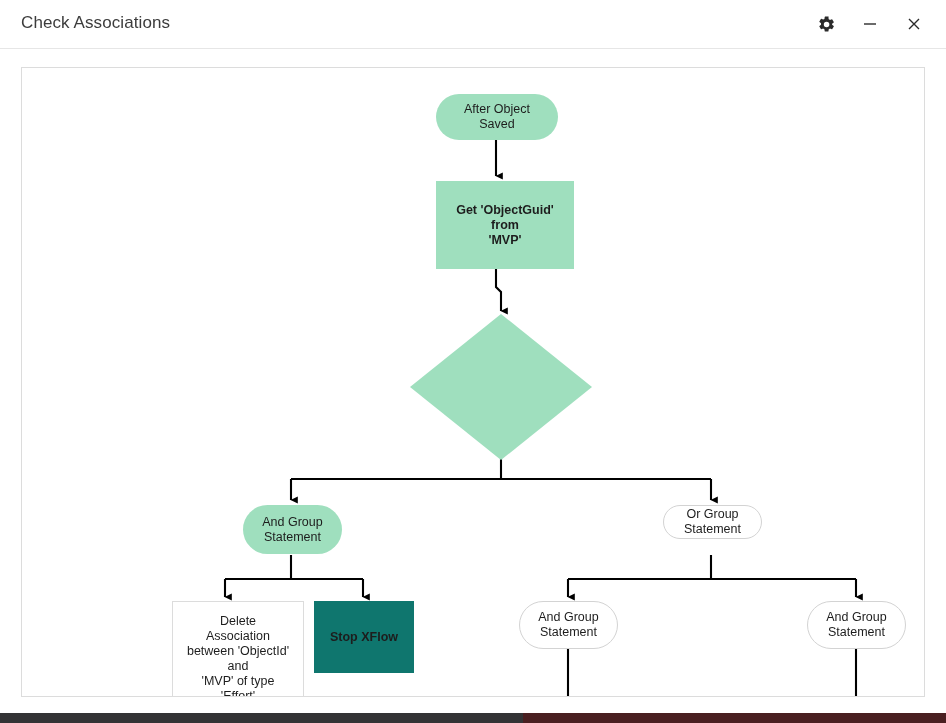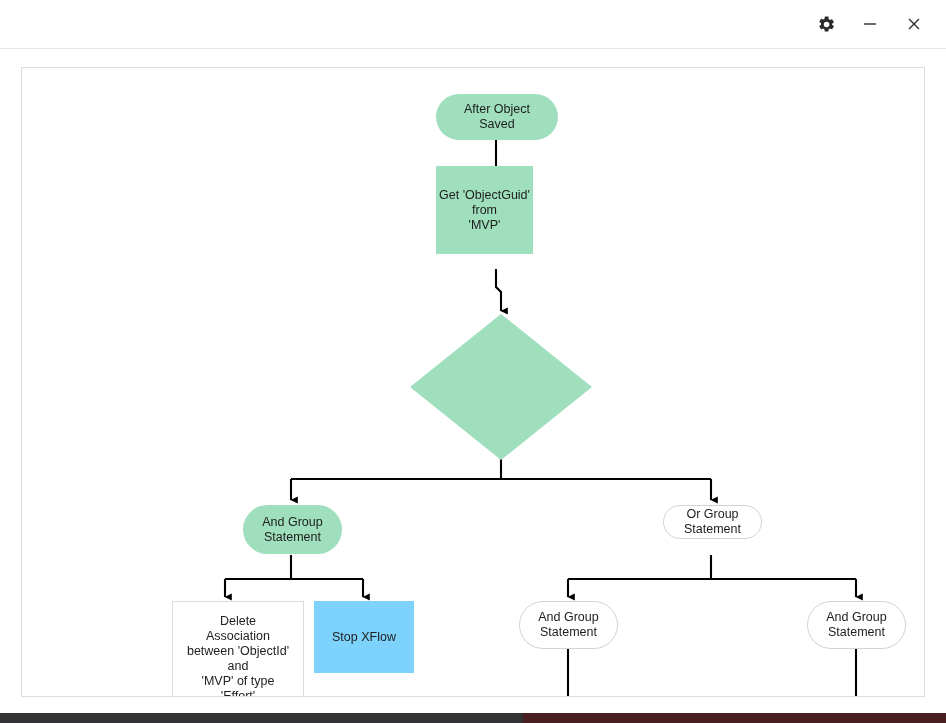--- a/index.html
+++ b/index.html
@@ -42,32 +42,33 @@
     position:absolute;box-sizing:border-box;
     display:flex;align-items:center;justify-content:center;
     text-align:center;
     font-size:12.5px;line-height:15px;color:#1d1d1d;
     white-space:pre-line;
   }
   .n-green-pill{background:#9fdfbe;border-radius:999px;}
   .n-green-rect{background:#9fdfbe;}
   .n-white-pill{background:#ffffff;border:1px solid #d3d3d3;border-radius:999px;}
   .n-white-rect{background:#ffffff;border:1px solid #dcdcdc;margin-left:12px;}
-  .n-orange-rect{background:#7dd3fc;}
+  .n-orange-rect{background:#0f766e;font-weight:bold;}
 
   
   .bottombar{position:absolute;left:0;top:713px;width:946px;height:10px;background:#333335;}
   .bottombar-red{position:absolute;left:523px;top:0;width:423px;height:10px;background:#4a1f21;}
 </style>
 </head>
 <body>
 
 <div class="window">
 
   <div class="titlebar">
+    <div class="title">Check Associations</div>
 
     <div class="winbtns">
       <div class="winbtn">
         <span>
           <svg width="19" height="19" viewBox="0 0 24 24" fill="#2b2b2b">
             <path d="M19.1 12.9c.04-.3.06-.6.06-.9s-.02-.6-.07-.9l2-1.55a.48.48 0 0 0 .12-.61l-1.9-3.28a.48.48 0 0 0-.58-.21l-2.36.95a6.9 6.9 0 0 0-1.56-.9l-.36-2.5A.47.47 0 0 0 14 2h-3.8a.47.47 0 0 0-.46.4l-.36 2.5c-.56.23-1.08.54-1.56.9l-2.36-.95a.47.47 0 0 0-.57.21l-1.9 3.28c-.12.2-.07.45.12.6l2 1.56c-.05.3-.08.6-.08.9s.02.6.07.9l-2 1.55a.48.48 0 0 0-.12.61l1.9 3.28c.12.21.37.29.58.21l2.36-.95c.48.37 1 .68 1.56.9l.36 2.5c.04.23.23.4.47.4H14c.24 0 .43-.17.46-.4l.36-2.5c.56-.23 1.08-.53 1.56-.9l2.36.95c.22.08.46 0 .58-.21l1.9-3.28a.48.48 0 0 0-.12-.61l-2-1.55zM12.1 15.6a3.5 3.5 0 1 1 0-7 3.5 3.5 0 0 1 0 7z"></path>
           </svg>
         </span>
       </div>
       <div class="winbtn">
@@ -120,21 +121,21 @@
           <path d="M546,579 L546,628"></path>
           <path d="M834,579 L834,628"></path>
         </g>
 
         <polygon points="479,246 570,319 479,392 388,319" fill="#9fdfbe"></polygon>
       </svg>
 
       <div class="node n-green-pill" style="left:414px;top:26px;width:122px;height:46px;">After Object
 Saved</div>
 
-      <div class="node n-green-rect" style="left:414px;top:98px;width:97px;height:88px;">Get 'ObjectGuid'
+      <div class="node n-green-rect" style="left:414px;top:113px;width:138px;height:88px;font-weight:bold;">Get 'ObjectGuid'
 from
 'MVP'</div>
 
 
       <div class="node n-green-pill" style="left:221px;top:437px;width:99px;height:49px;">And Group
 Statement</div>
 
       <div class="node n-white-pill" style="left:641px;top:437px;width:99px;height:34px;">Or Group
 Statement</div>
 

